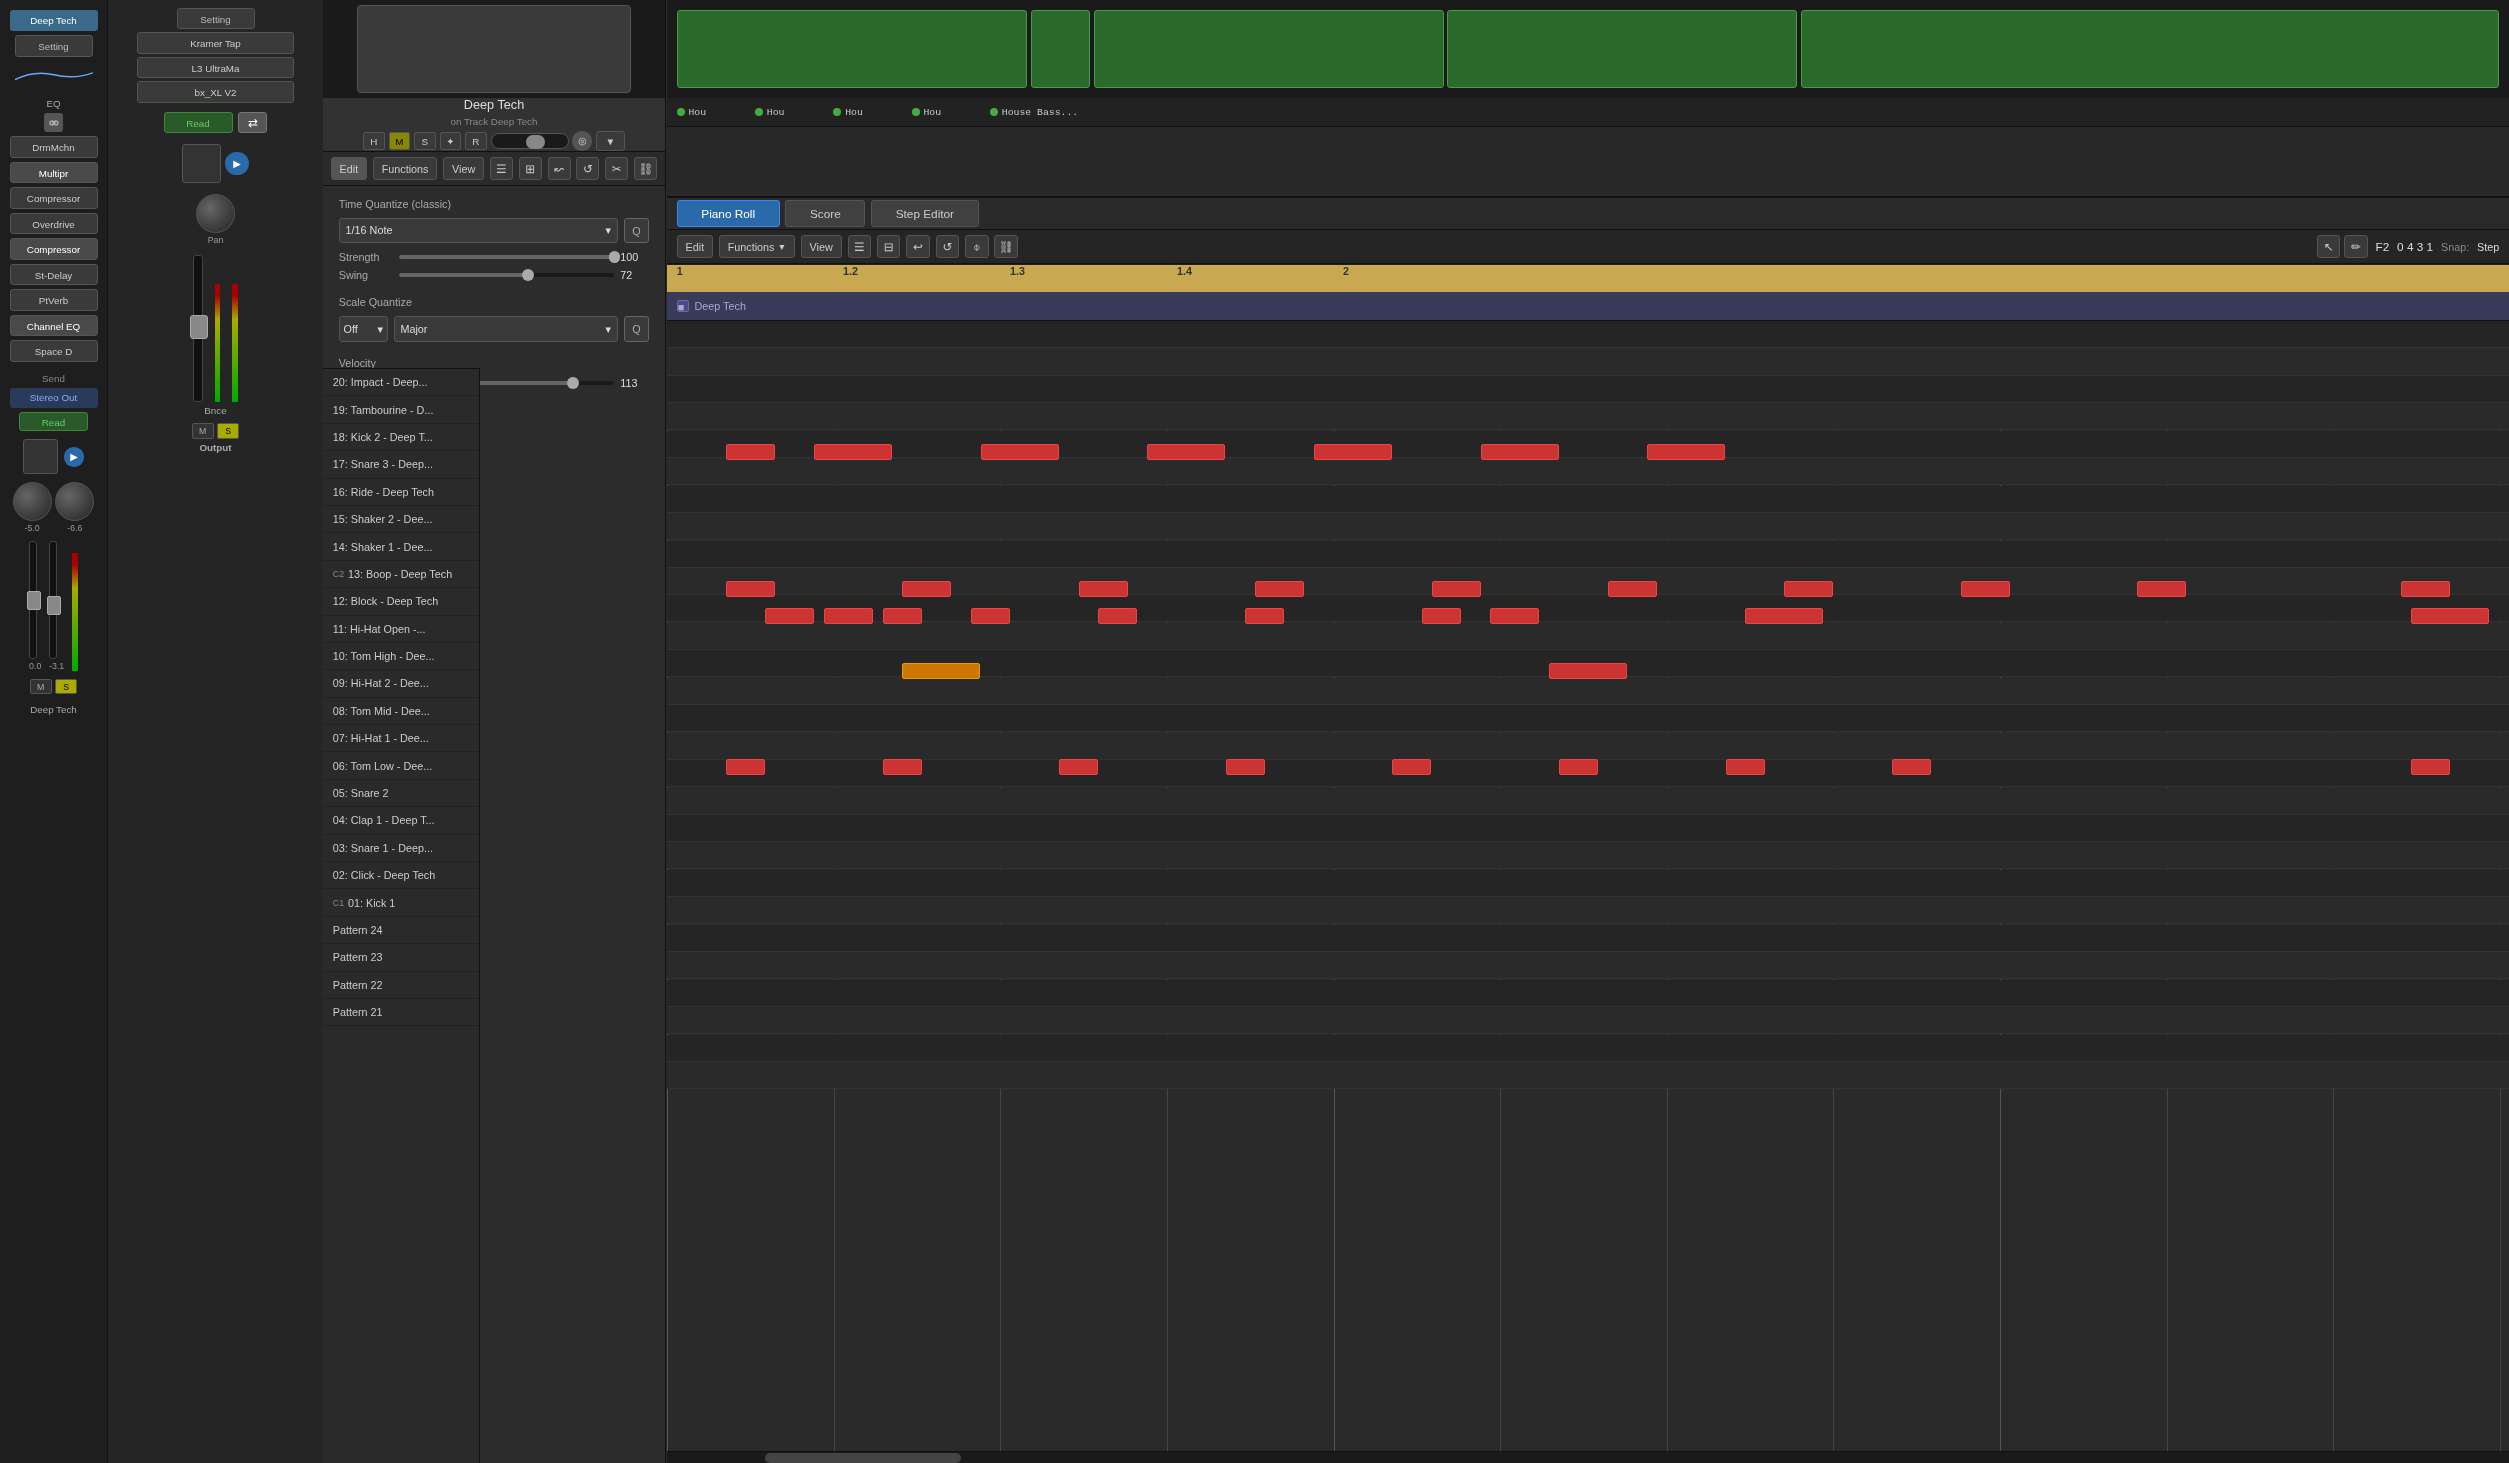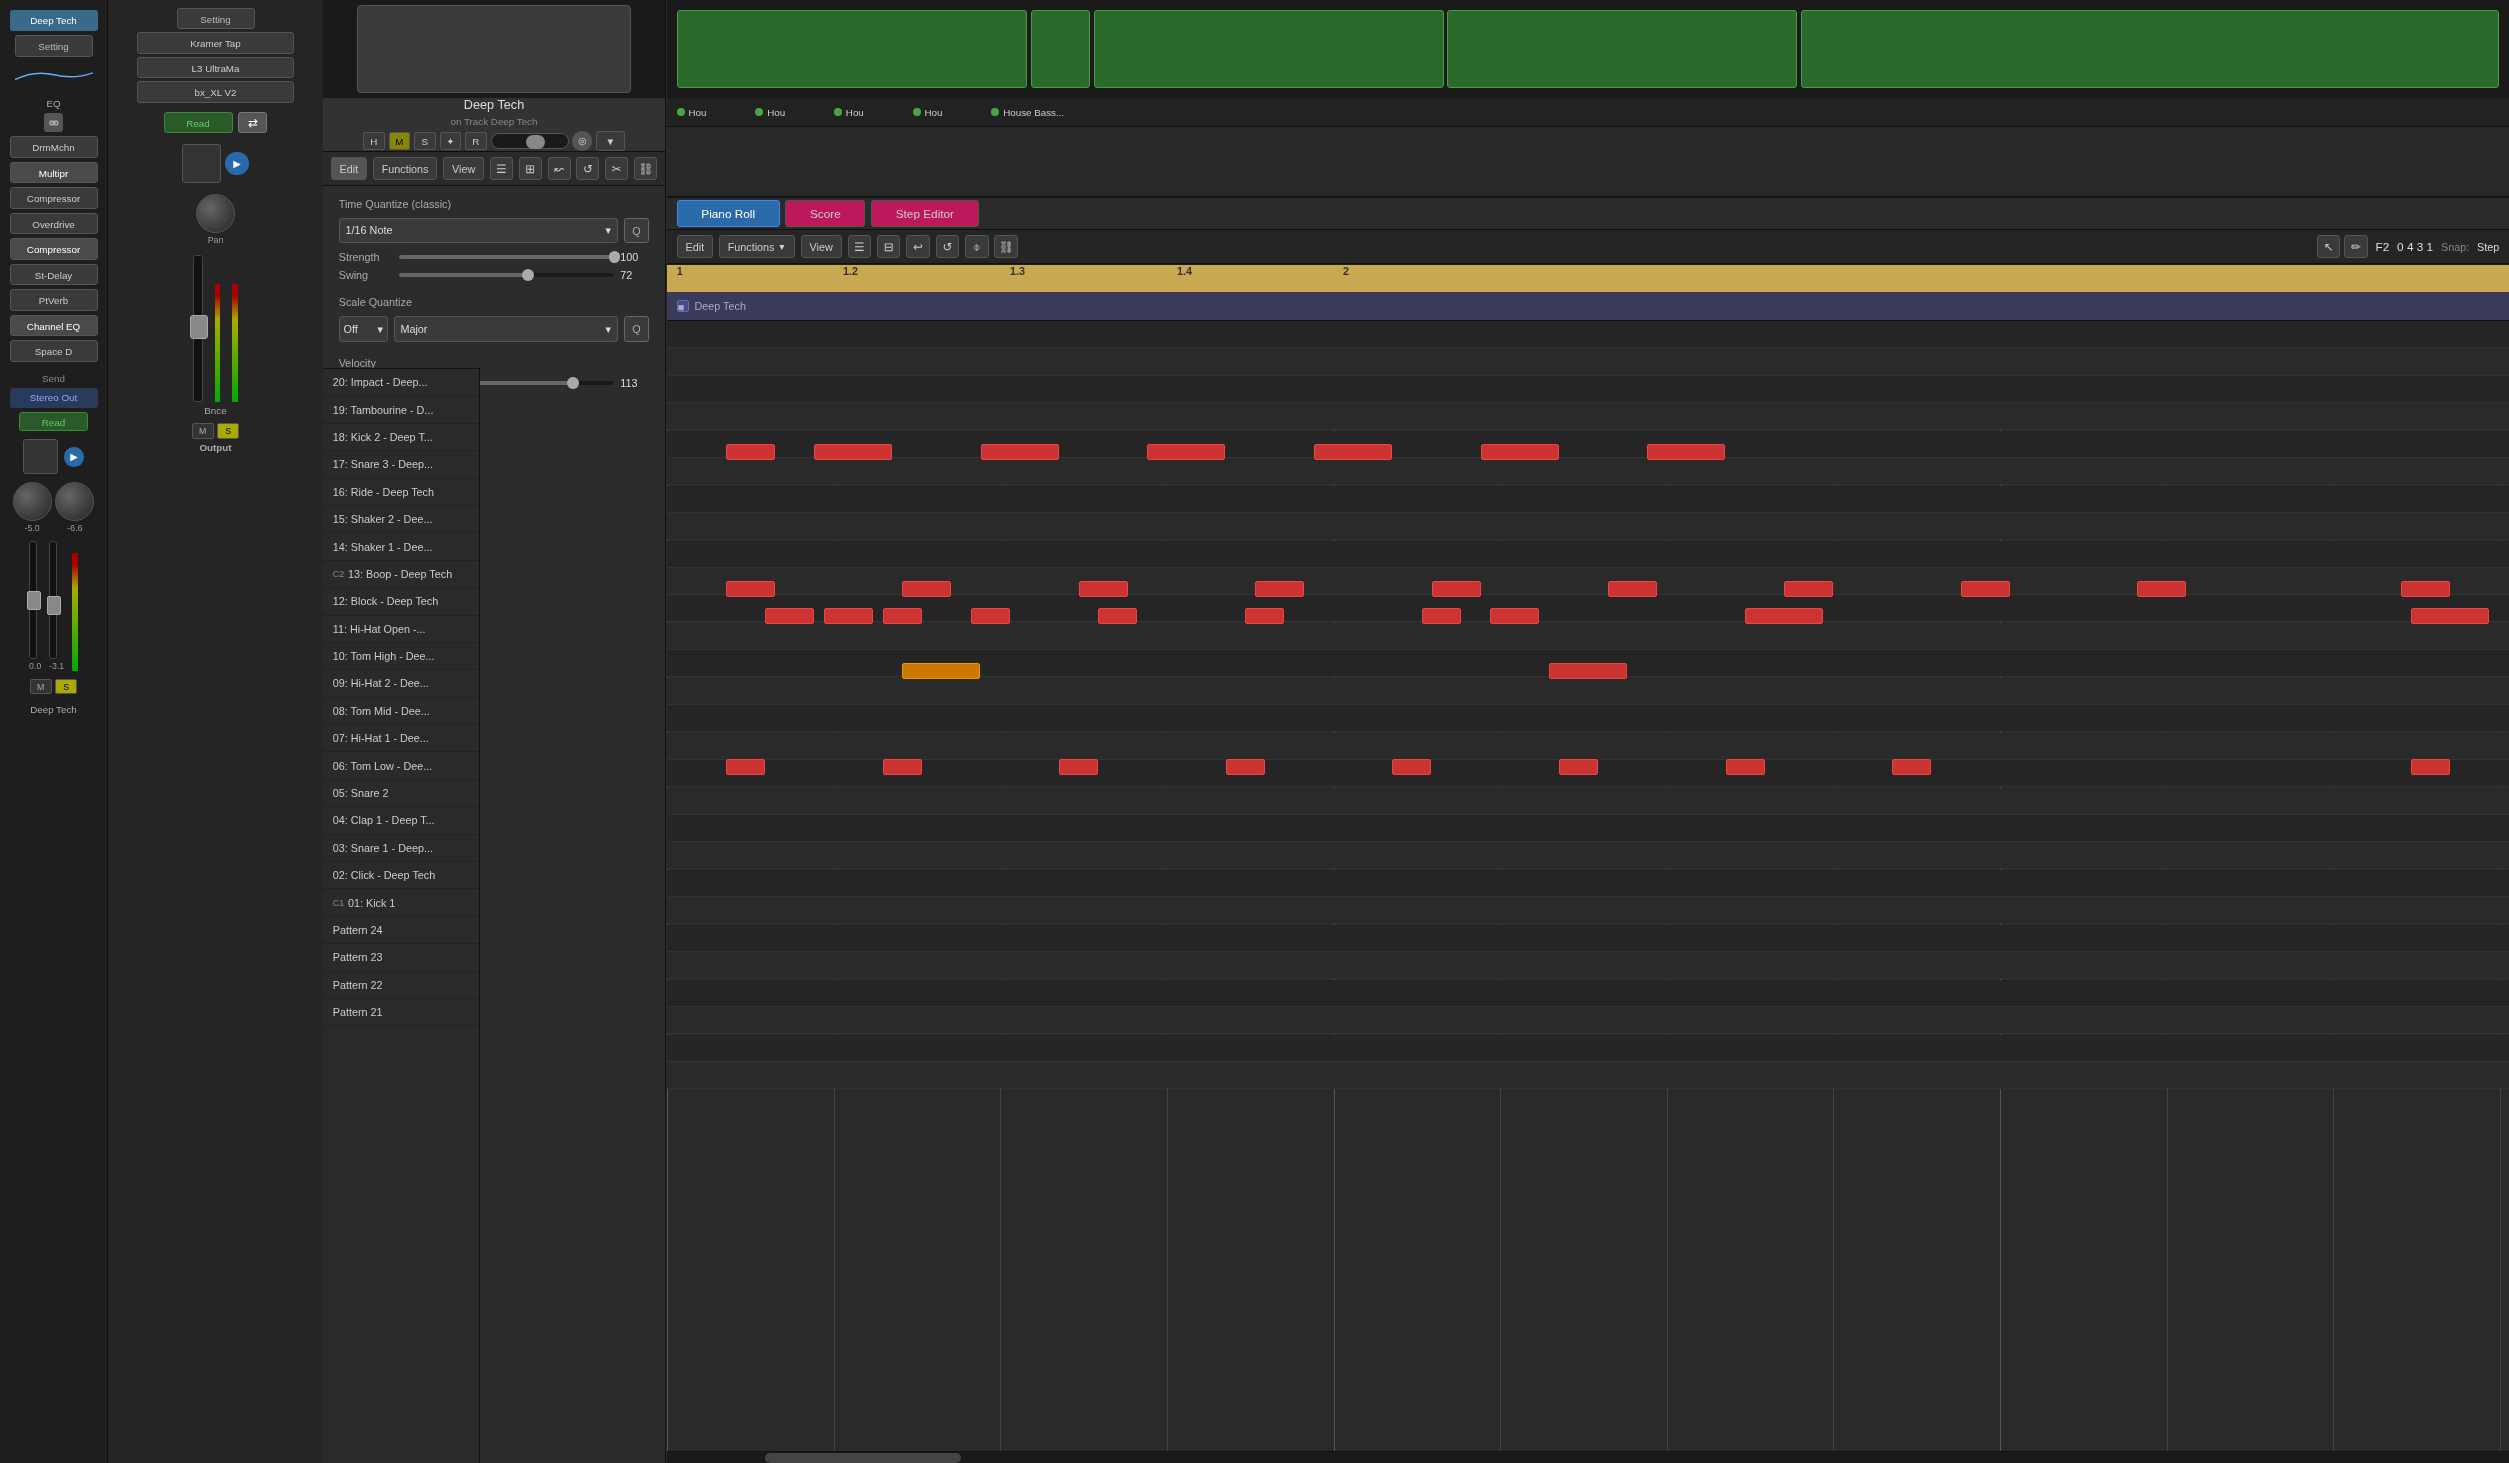--- a/index.html
+++ b/index.html
@@ -422,20 +422,21 @@
       background: #1e1e1e;
     }
 
     
     #arrangement-view {
       position: absolute;
       left: 0; top: 0;
       right: 0; height: 196px;
       background: #f97316;
       border-bottom: 2px solid #111;
+      font-family: Liberation Mono, monospace;
     }
     .arr-track-label {
       display: flex; align-items: center; gap: 3.9px;
       font-size: 9.8px; color: #ccc;
     }
     .dot {
       width: 7.8px; height: 7.8px;
       border-radius: 50%; background: #4a4;
     }
     .measure-label {
@@ -474,21 +475,21 @@
       left: 0; top: 196px; right: 0; height: 34px;
       background: #2a2a2a;
       border-bottom: 1px solid #111;
       border-top: 2px solid #111;
       display: flex; align-items: center;
       padding: 0 9.8px; gap: 5.9px;
       z-index: 10;
     }
     .pr-tab {
       height: 27.4px; padding: 0 23.5px;
-      background: #be185d;
+      background: #404040;
       border: 1px solid #555;
       border-radius: 2.9px;
       color: #ccc; font-size: 11.8px;
       text-align: center; line-height: 27.4px;
       cursor: pointer;
     }
     .pr-tab.active {
       background: #2a6aaa;
       border-color: #3a8aee;
       color: #fff;

